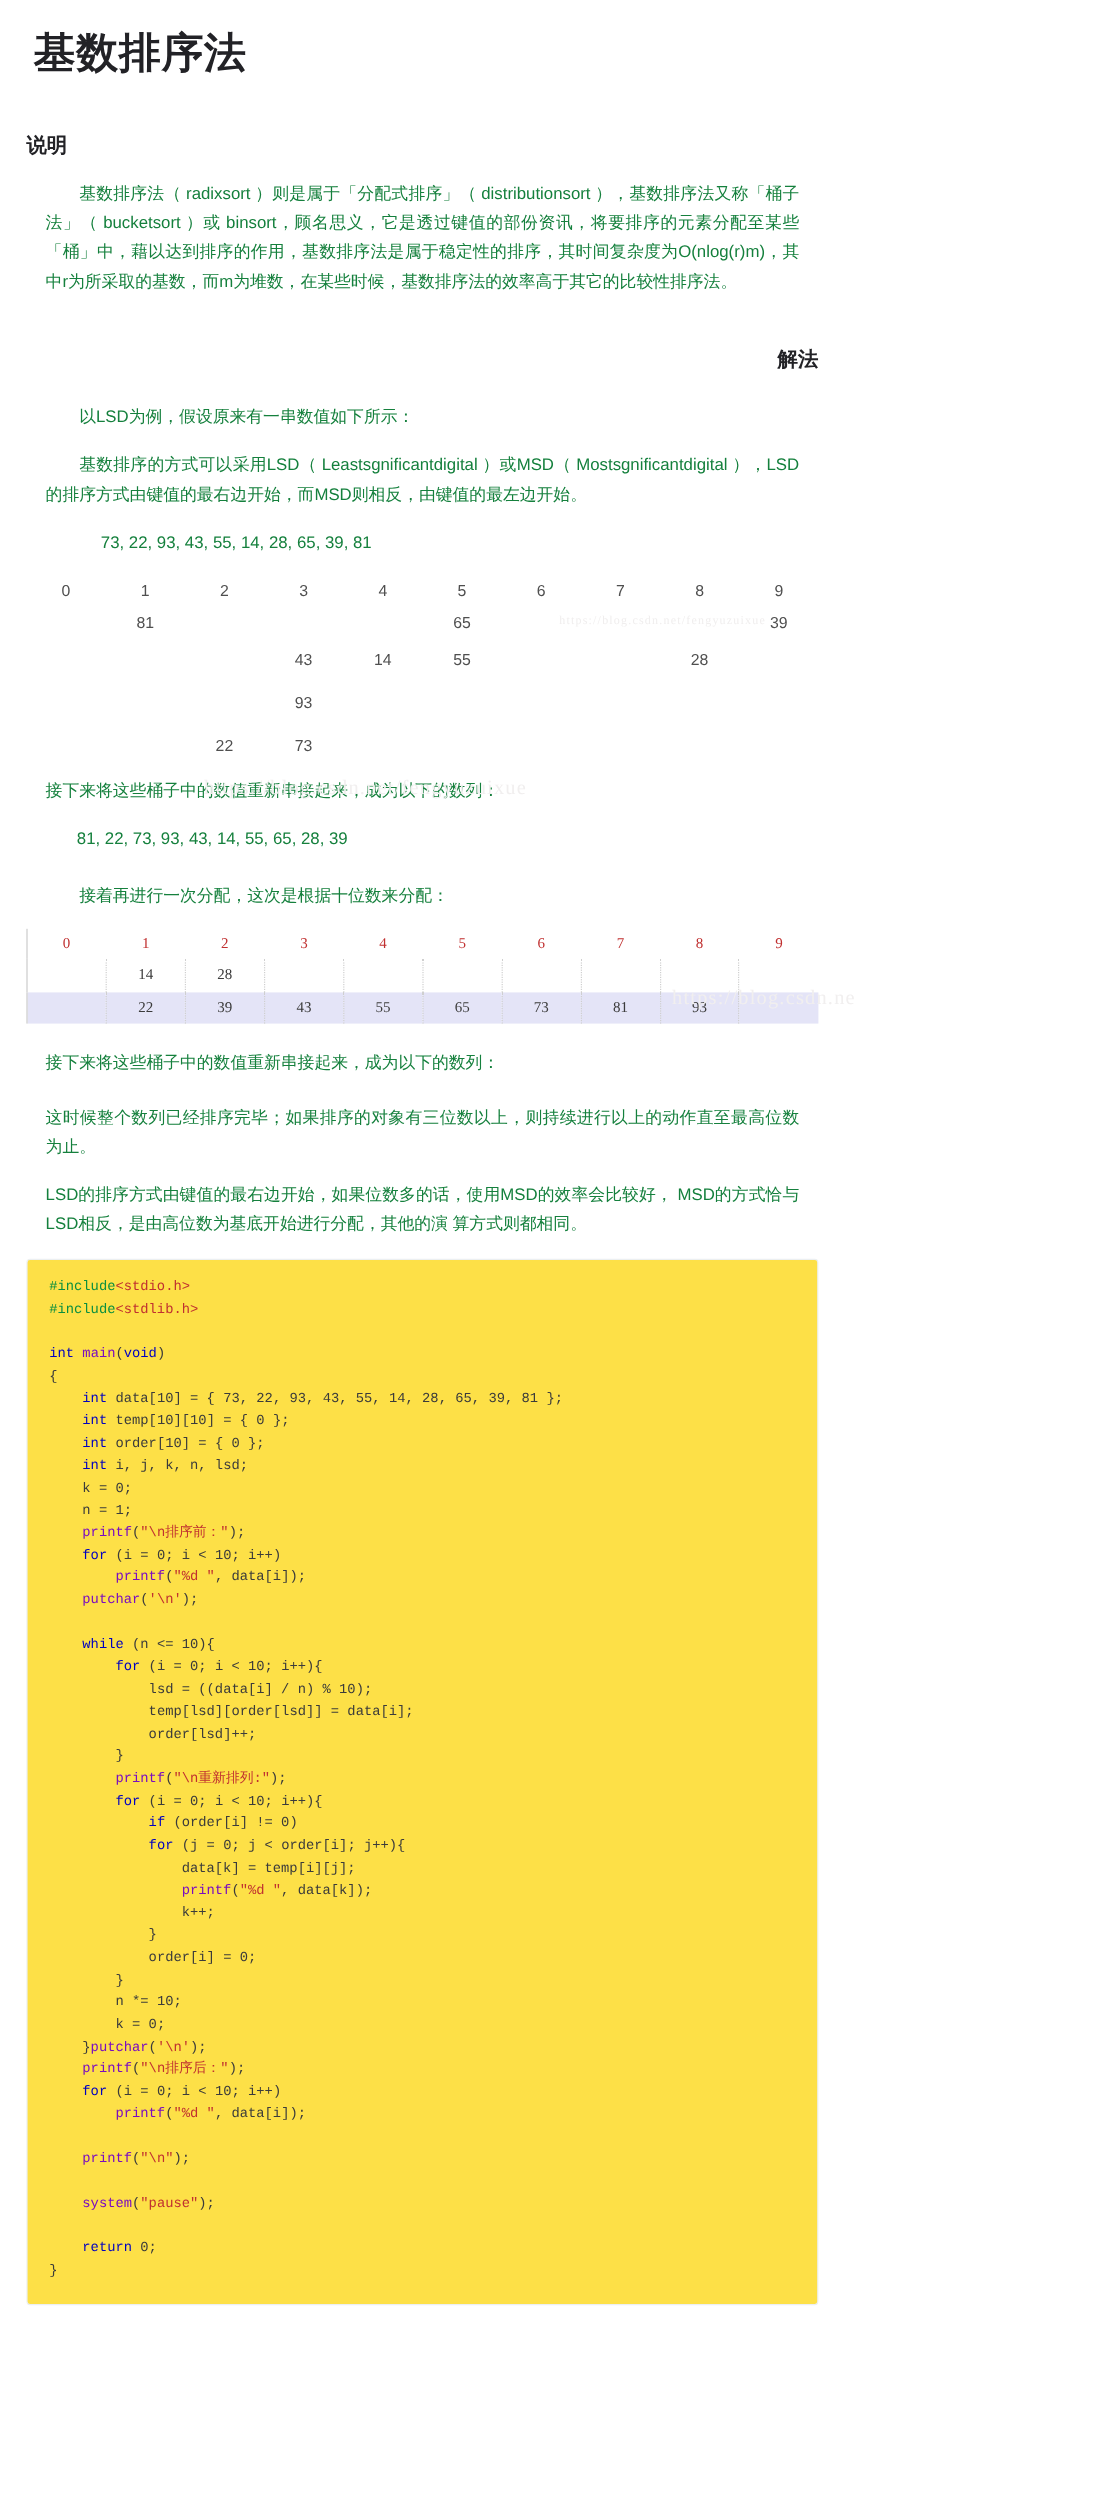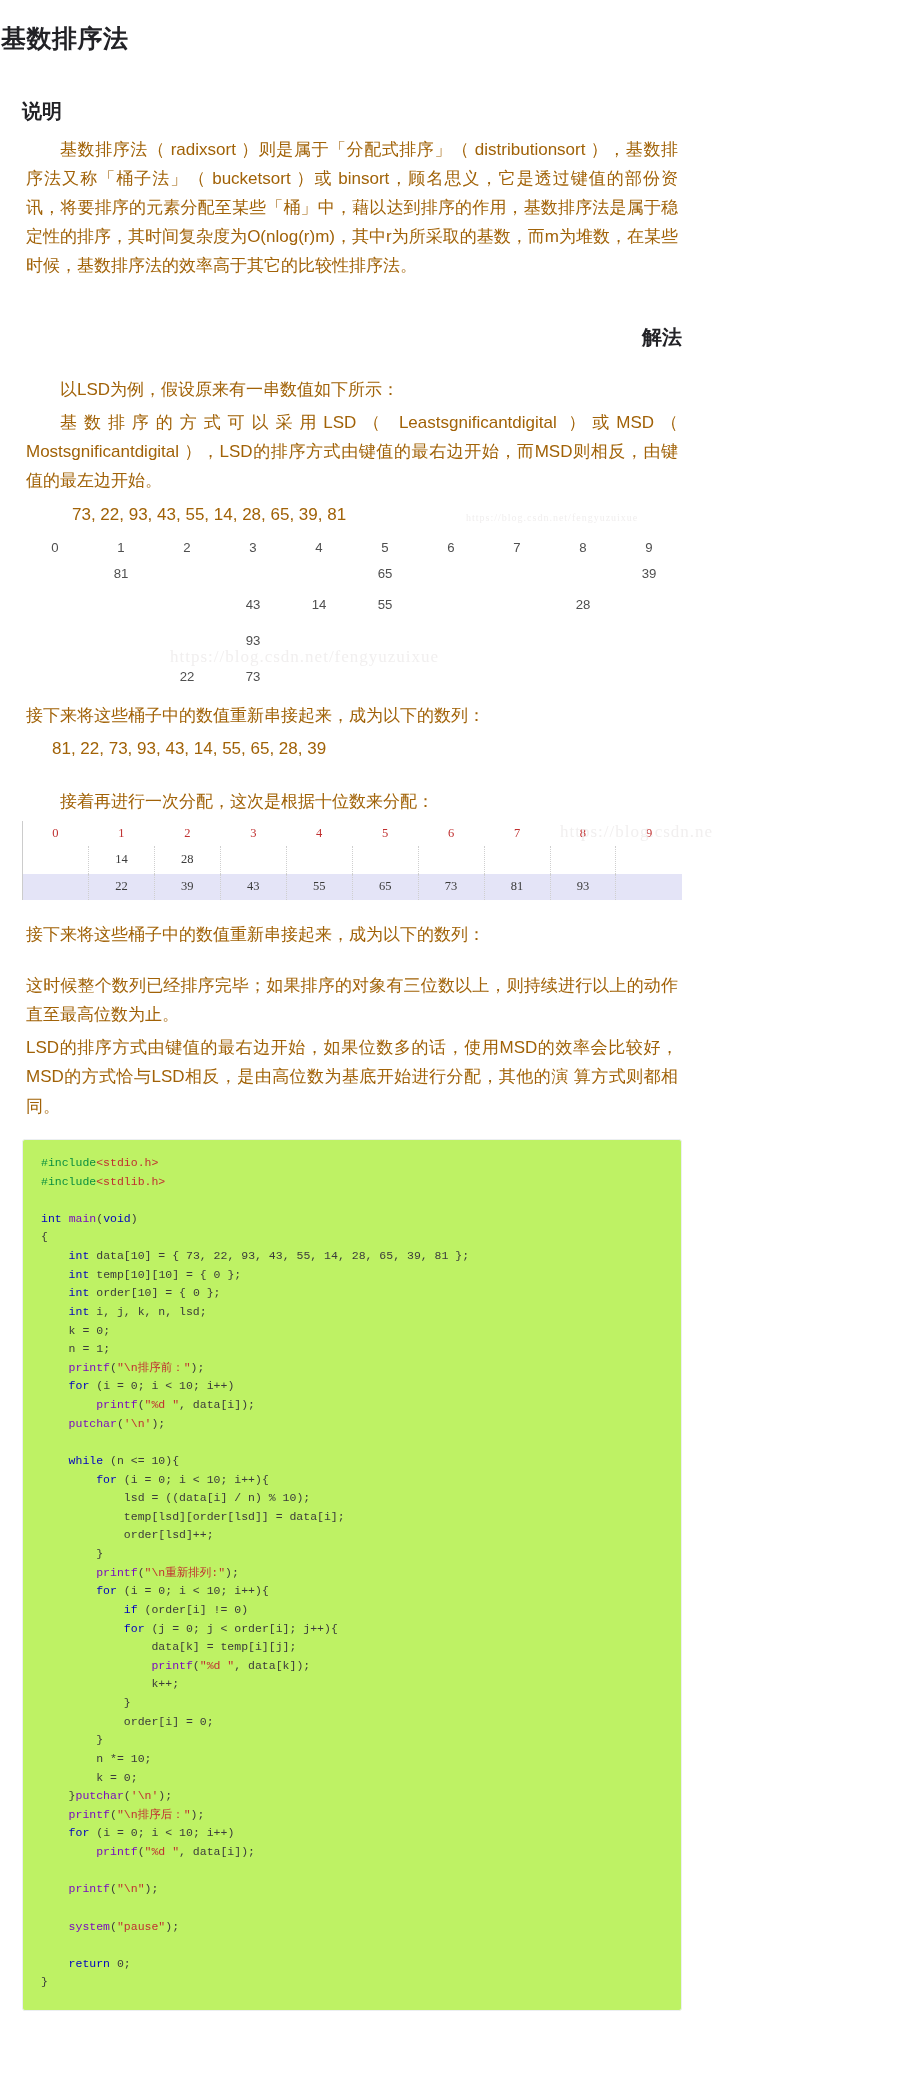--- a/index.html
+++ b/index.html
@@ -10,41 +10,41 @@
   }
   body {
     font-family: "Liberation Sans", "DejaVu Sans", sans-serif;
     color: #4f4f4f;
     font-size: 13px;
   }
   .page { width: 919px; min-height: 2097px; position: relative; padding: 0; }
   .wrap { width: 660px; margin: 0 0 0 22px; position: relative; }
 
   h1.title {
-    font-size: 25px;
+    font-size: 35px;
     font-weight: bold;
     color: #222226;
-    margin: 22px 0 0 1px;
+    margin: 22px 0 0 28px;
     letter-spacing: 0.5px;
     line-height: 1.3;
     font-family: "Liberation Sans", "DejaVu Sans", sans-serif;
   }
   h2.sec {
-    font-size: 20px;
+    font-size: 17px;
     font-weight: bold;
     color: #222226;
     margin: 0;
     padding: 0;
     line-height: 1.4;
   }
   p.para {
-    font-size: 17px;
+    font-size: 14px;
     line-height: 1.72;
-    color: #a16207;
-    margin: 4px;
+    color: #15803d;
+    margin: 16px;
     text-align: justify;
   }
   .indent2 { text-indent: 2em; }
   .indent-s { padding-left: 26px; }
   .indent-m { padding-left: 46px; }
 
   
   .bkt1 {
     width: 100%;
     border-collapse: collapse;
@@ -92,21 +92,21 @@
     letter-spacing: 1px;
     pointer-events: none;
     white-space: nowrap;
   }
   .wm1 { left: 466px; top: 490px; font-size: 10px; color: #f0eeee; }
   .wm2 { left: 170px; top: 625px; font-size: 17px; color: #f1efef; }
   .wm3 { left: 560px; top: 800px; font-size: 17px; color: #f1efef; }
 
   
   pre.code {
-    background: #bef264;
+    background: #fde047;
     border: 1px solid #eceff1;
     border-radius: 3px;
     margin: 18px 0 0 0;
     padding: 14px 18px 18px 18px;
     font-family: "Liberation Mono", "DejaVu Sans Mono", monospace;
     font-size: 11.5px;
     line-height: 1.62;
     color: #3b3b3b;
     white-space: pre;
     overflow: visible;

